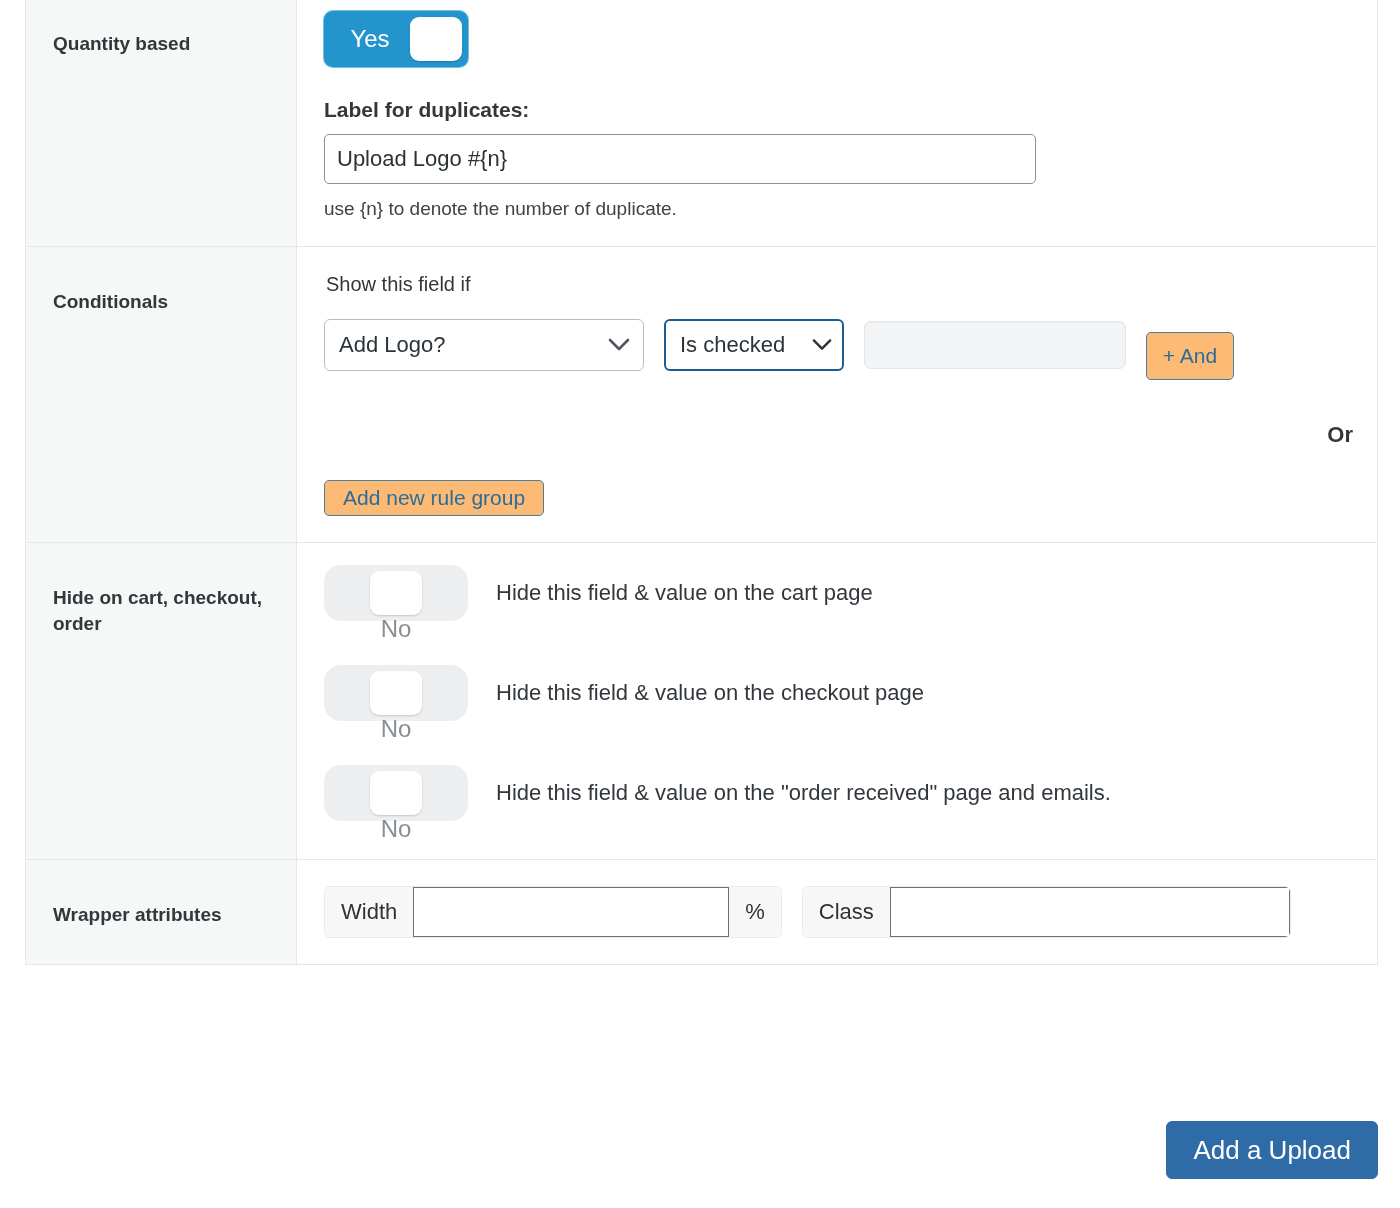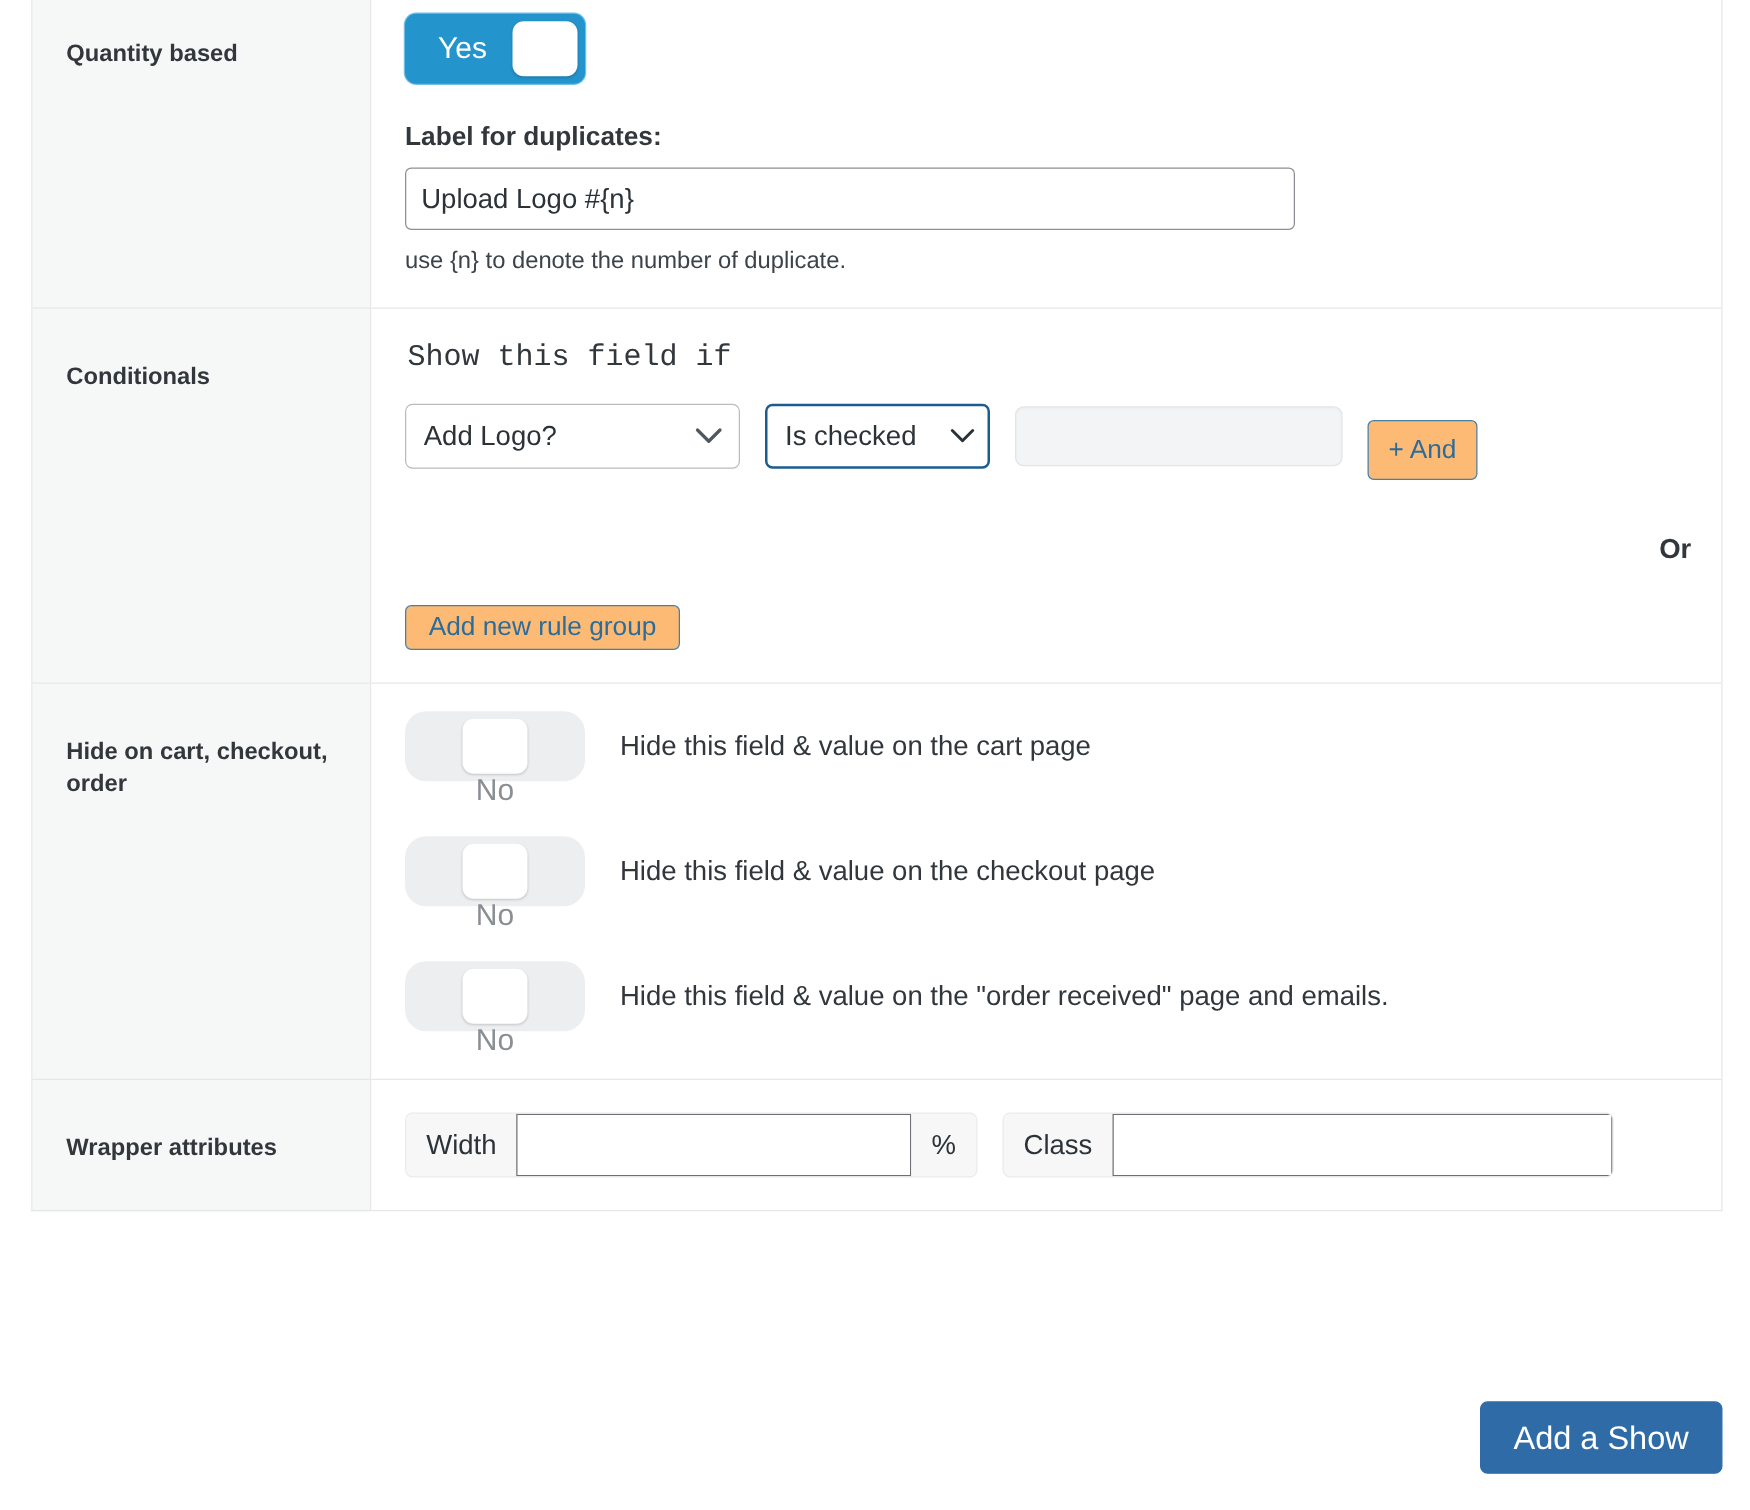--- a/index.html
+++ b/index.html
@@ -114,24 +114,23 @@
     outline: none;
   }
   .help-text {
     font-size: 19px;
     color: #3c434a;
     margin: 14px 0 0 0;
   }
 
   
   .cond-title {
-    font-size: 24px;
+    font-size: 20px;
     color: #32373c;
     margin: 4px 0 14px 2px;
-    font-family: Liberation Mono, monospace;
   }
   .cond-row {
     display: flex;
     align-items: center;
     gap: 20px;
   }
   .select-wrap { position: relative; display: inline-block; }
   .select-box {
     height: 52px;
     border: 1px solid #b9bbbe;
@@ -140,21 +139,21 @@
     font-family: "Liberation Sans", sans-serif;
     font-size: 22px;
     color: #2c3338;
     padding: 0 44px 0 14px;
     display: flex;
     align-items: center;
     cursor: pointer;
     white-space: nowrap;
     overflow: hidden;
   }
-  .select-box.w-field { width: 268px; }
+  .select-box.w-field { width: 320px; }
   .select-box.w-op {
     width: 180px;
     border: 2px solid #1b5d8e;
     padding-right: 53px;
   }
   .select-box .sel-text {
     overflow: hidden;
     text-overflow: clip;
     white-space: nowrap;
     display: block;
@@ -386,16 +385,16 @@
             </div>
 
           </div>
         </td>
       </tr>
 
     </tbody>
   </table>
 
   <div class="footer">
-    <button class="btn-primary">Add a Show</button>
+    <button class="btn-primary">Add a Upload</button>
   </div>
 
 </div>
 
 </body></html>

